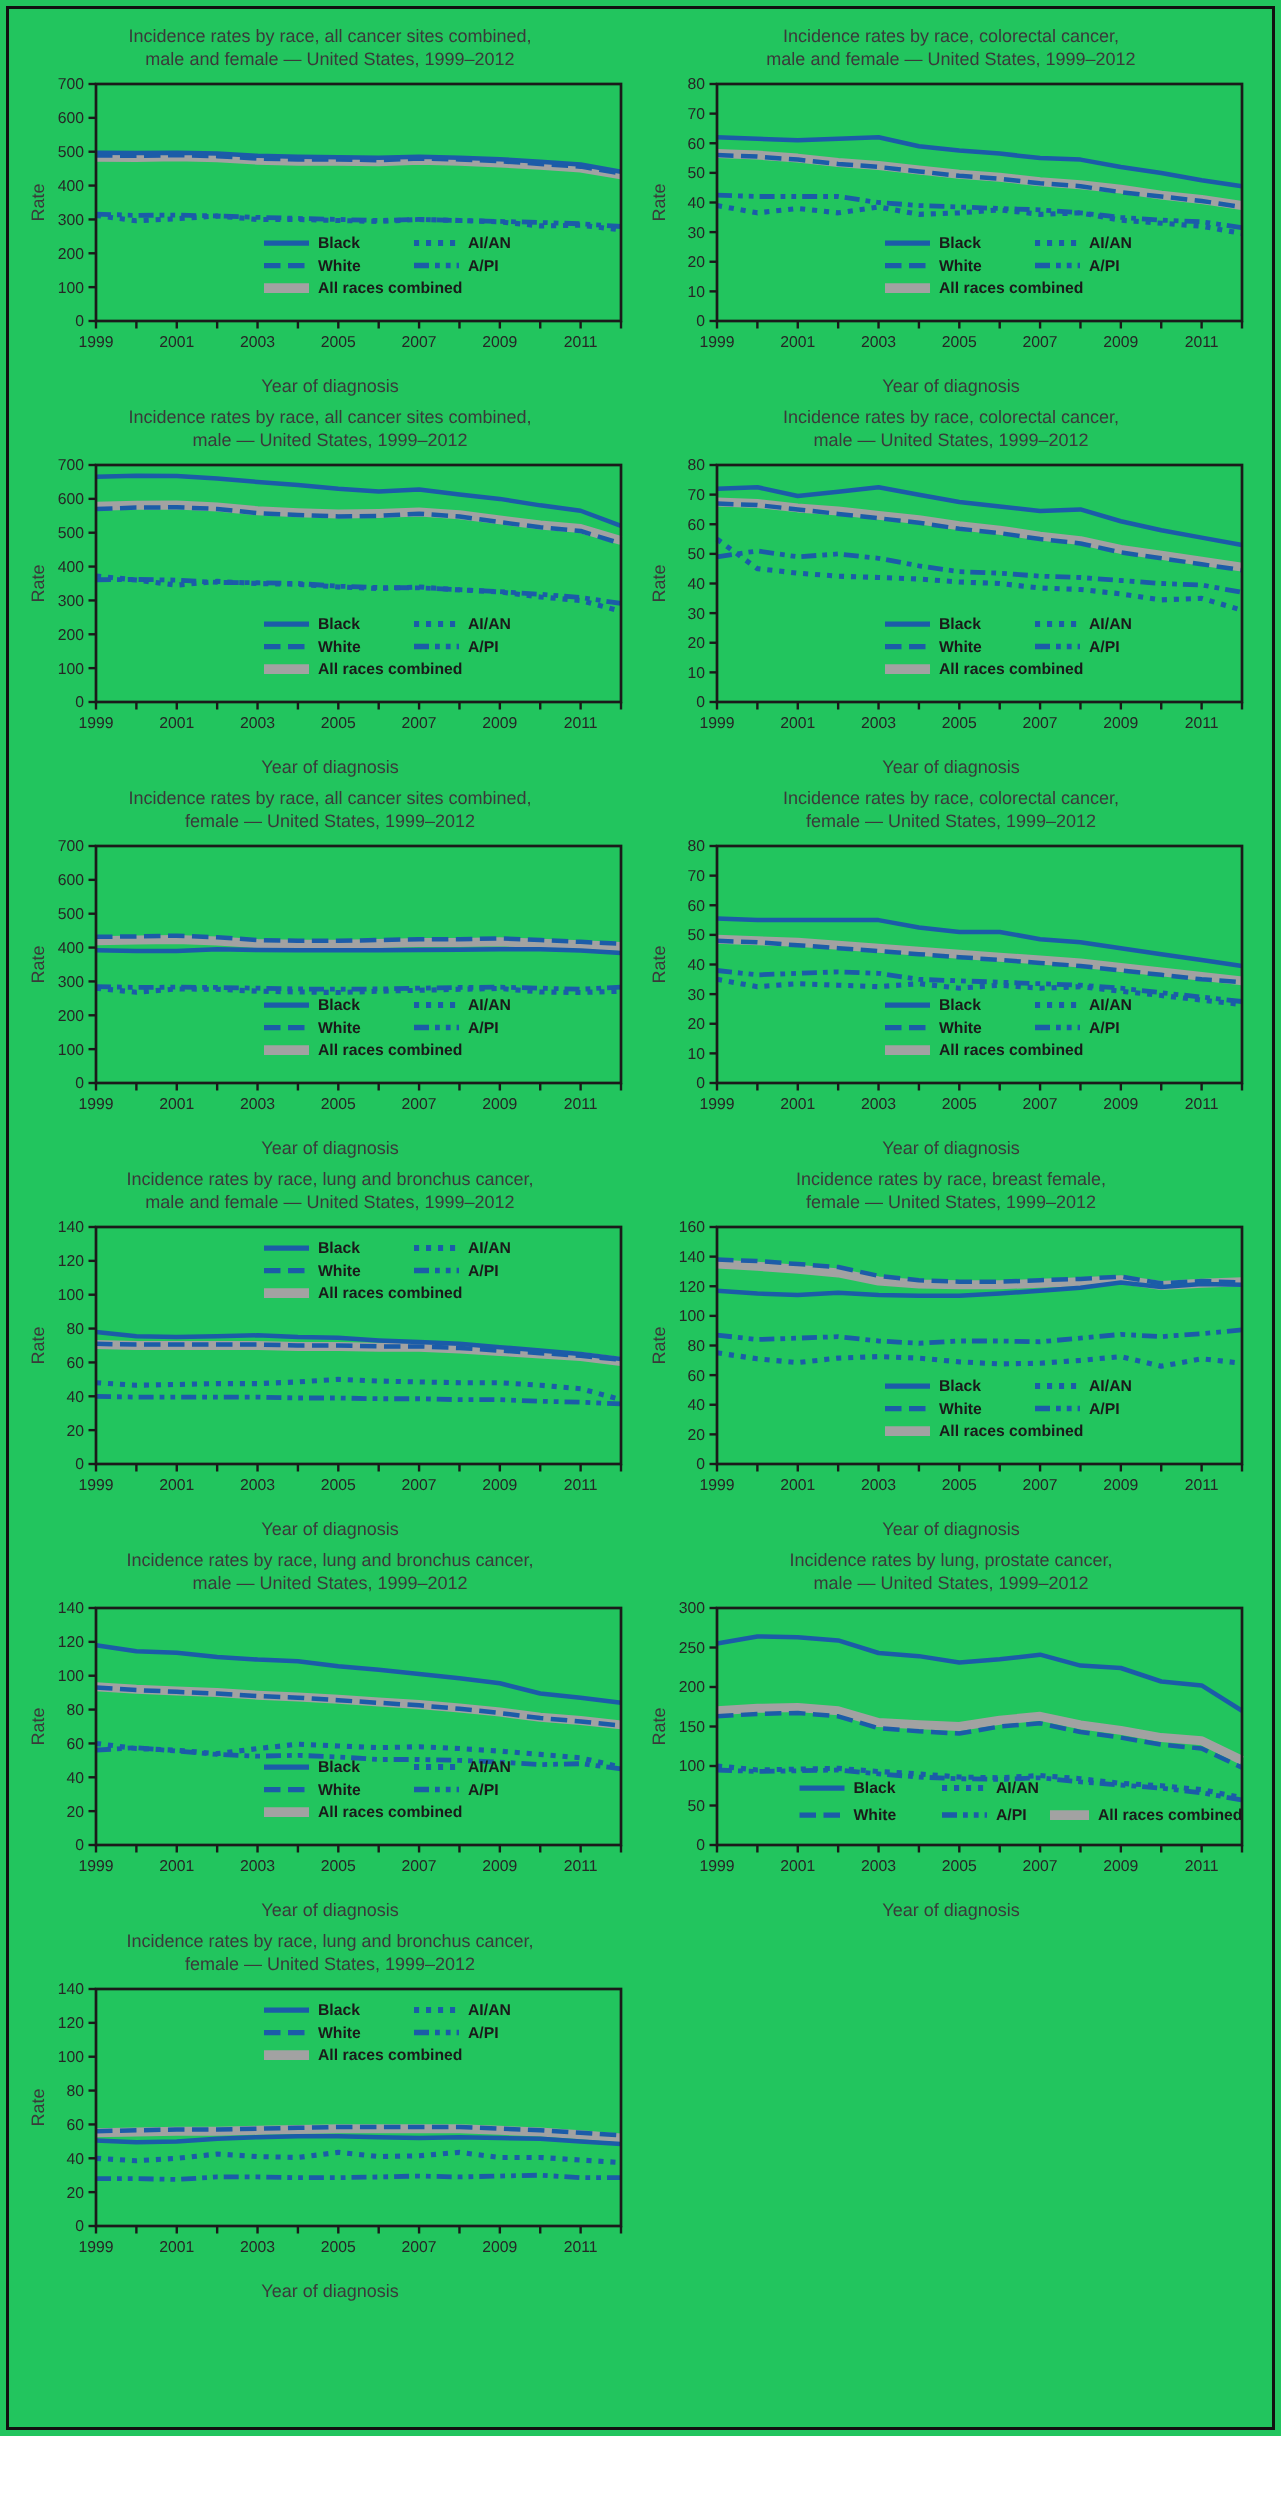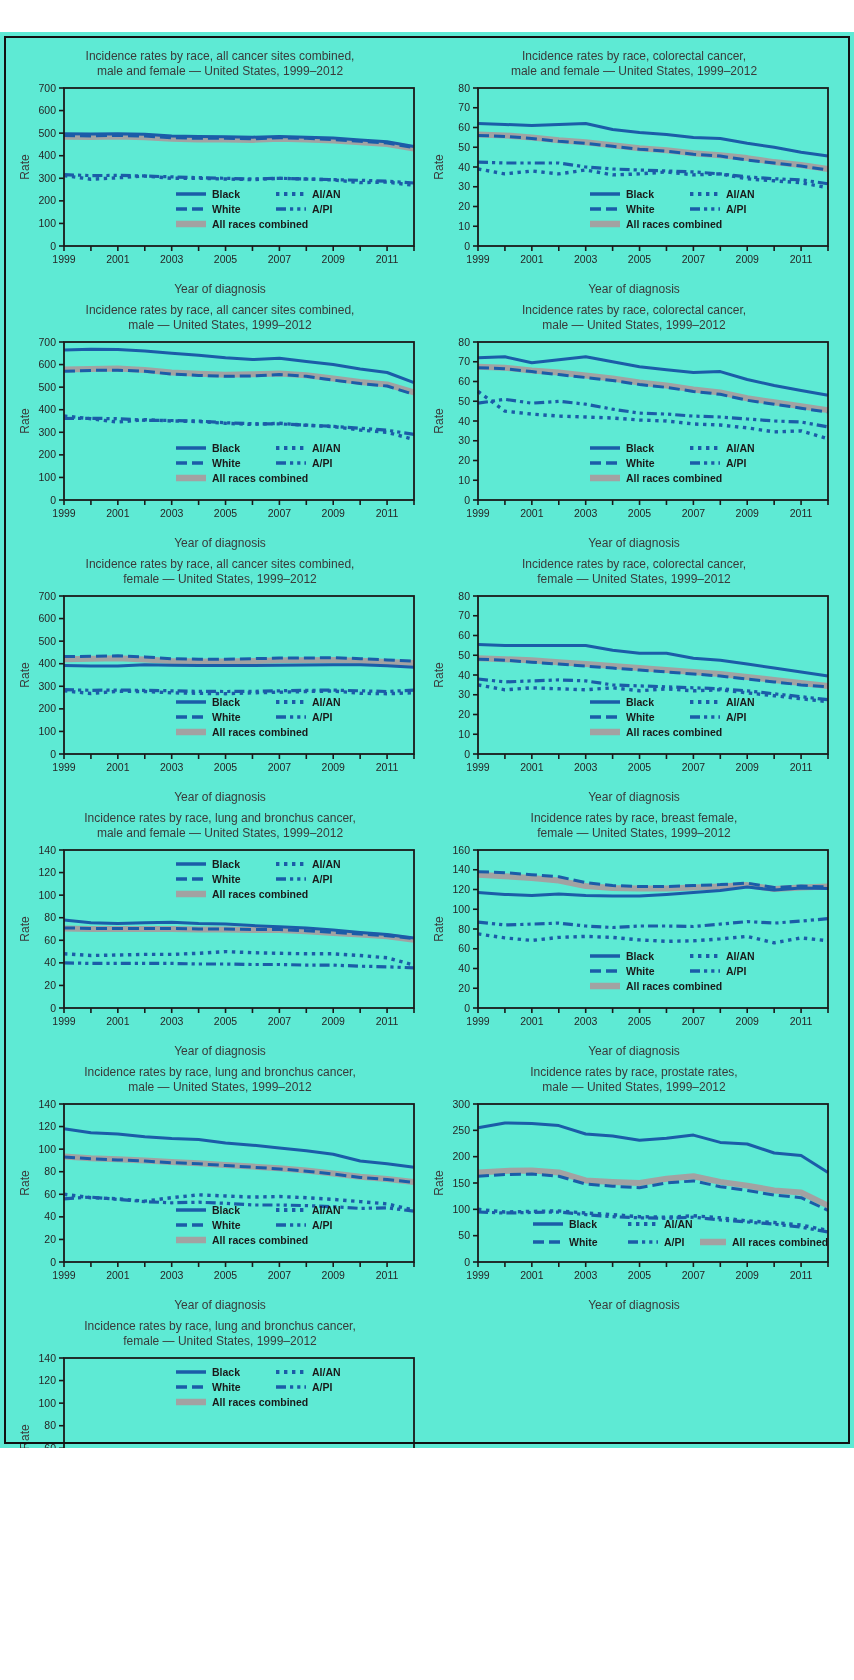--- a/index.html
+++ b/index.html
@@ -1,20 +1,19 @@
 <!DOCTYPE html>
 <html><head>
 <meta charset="utf-8">
 <style>
   html,body{margin:0;padding:0;background:#ffffff;}
   .page{
-    width:854px;height:1416px;box-sizing:border-box;position:relative;
-    background:#5eead4;padding:5px;
+    width:854px;height:1624px;box-sizing:border-box;position:relative;
+    background:#22c55e;padding:5px;
     font-family:"Liberation Sans", sans-serif;
-    margin-top:32px;
   }
   .frame{
     position:absolute;left:4px;top:4px;right:4px;bottom:4px;
     border:2px solid #111111;pointer-events:none;
   }
   .grid{
     display:grid;grid-template-columns:1fr 1fr;grid-auto-rows:254px;
     padding:10px 8px 0 8px;
   }
   .chart{margin:0;display:flex;flex-direction:column;align-items:center;}
@@ -675,21 +674,21 @@
               <line x1="258" y1="127" x2="288" y2="127" stroke="#1B5CA8" stroke-width="3.7" stroke-dasharray="10,4,3.2,4,3.2,4"></line>
               <text x="294" y="130.6" font-size="10.5" font-weight="bold" fill="#1A1A1A">A/PI</text>
             </g>
             <rect x="46" y="6" width="350" height="158" fill="none" stroke="#1A1A1A" stroke-width="1.8"></rect>
           </svg>
         </div>
         <div class="xlabel">Year of diagnosis</div>
       </figure>
       <figure class="chart">
         <div class="chart-title">
-          <div>Incidence rates by race, prostate rates,</div>
+          <div>Incidence rates by lung, prostate cancer,</div>
           <div>male — United States, 1999–2012</div>
         </div>
         <div>
           <svg width="404" height="200" viewBox="0 0 404 200">
             <g>
               <line x1="41" y1="164" x2="46" y2="164" stroke="#1A1A1A" stroke-width="1.6"></line>
               <text x="38" y="167.6" text-anchor="end" font-size="10.5" fill="#262626">0</text>
               <line x1="41" y1="137.66666666666669" x2="46" y2="137.66666666666669" stroke="#1A1A1A" stroke-width="1.6"></line>
               <text x="38" y="141.26666666666668" text-anchor="end" font-size="10.5" fill="#262626">50</text>
               <line x1="41" y1="111.33333333333334" x2="46" y2="111.33333333333334" stroke="#1A1A1A" stroke-width="1.6"></line>

